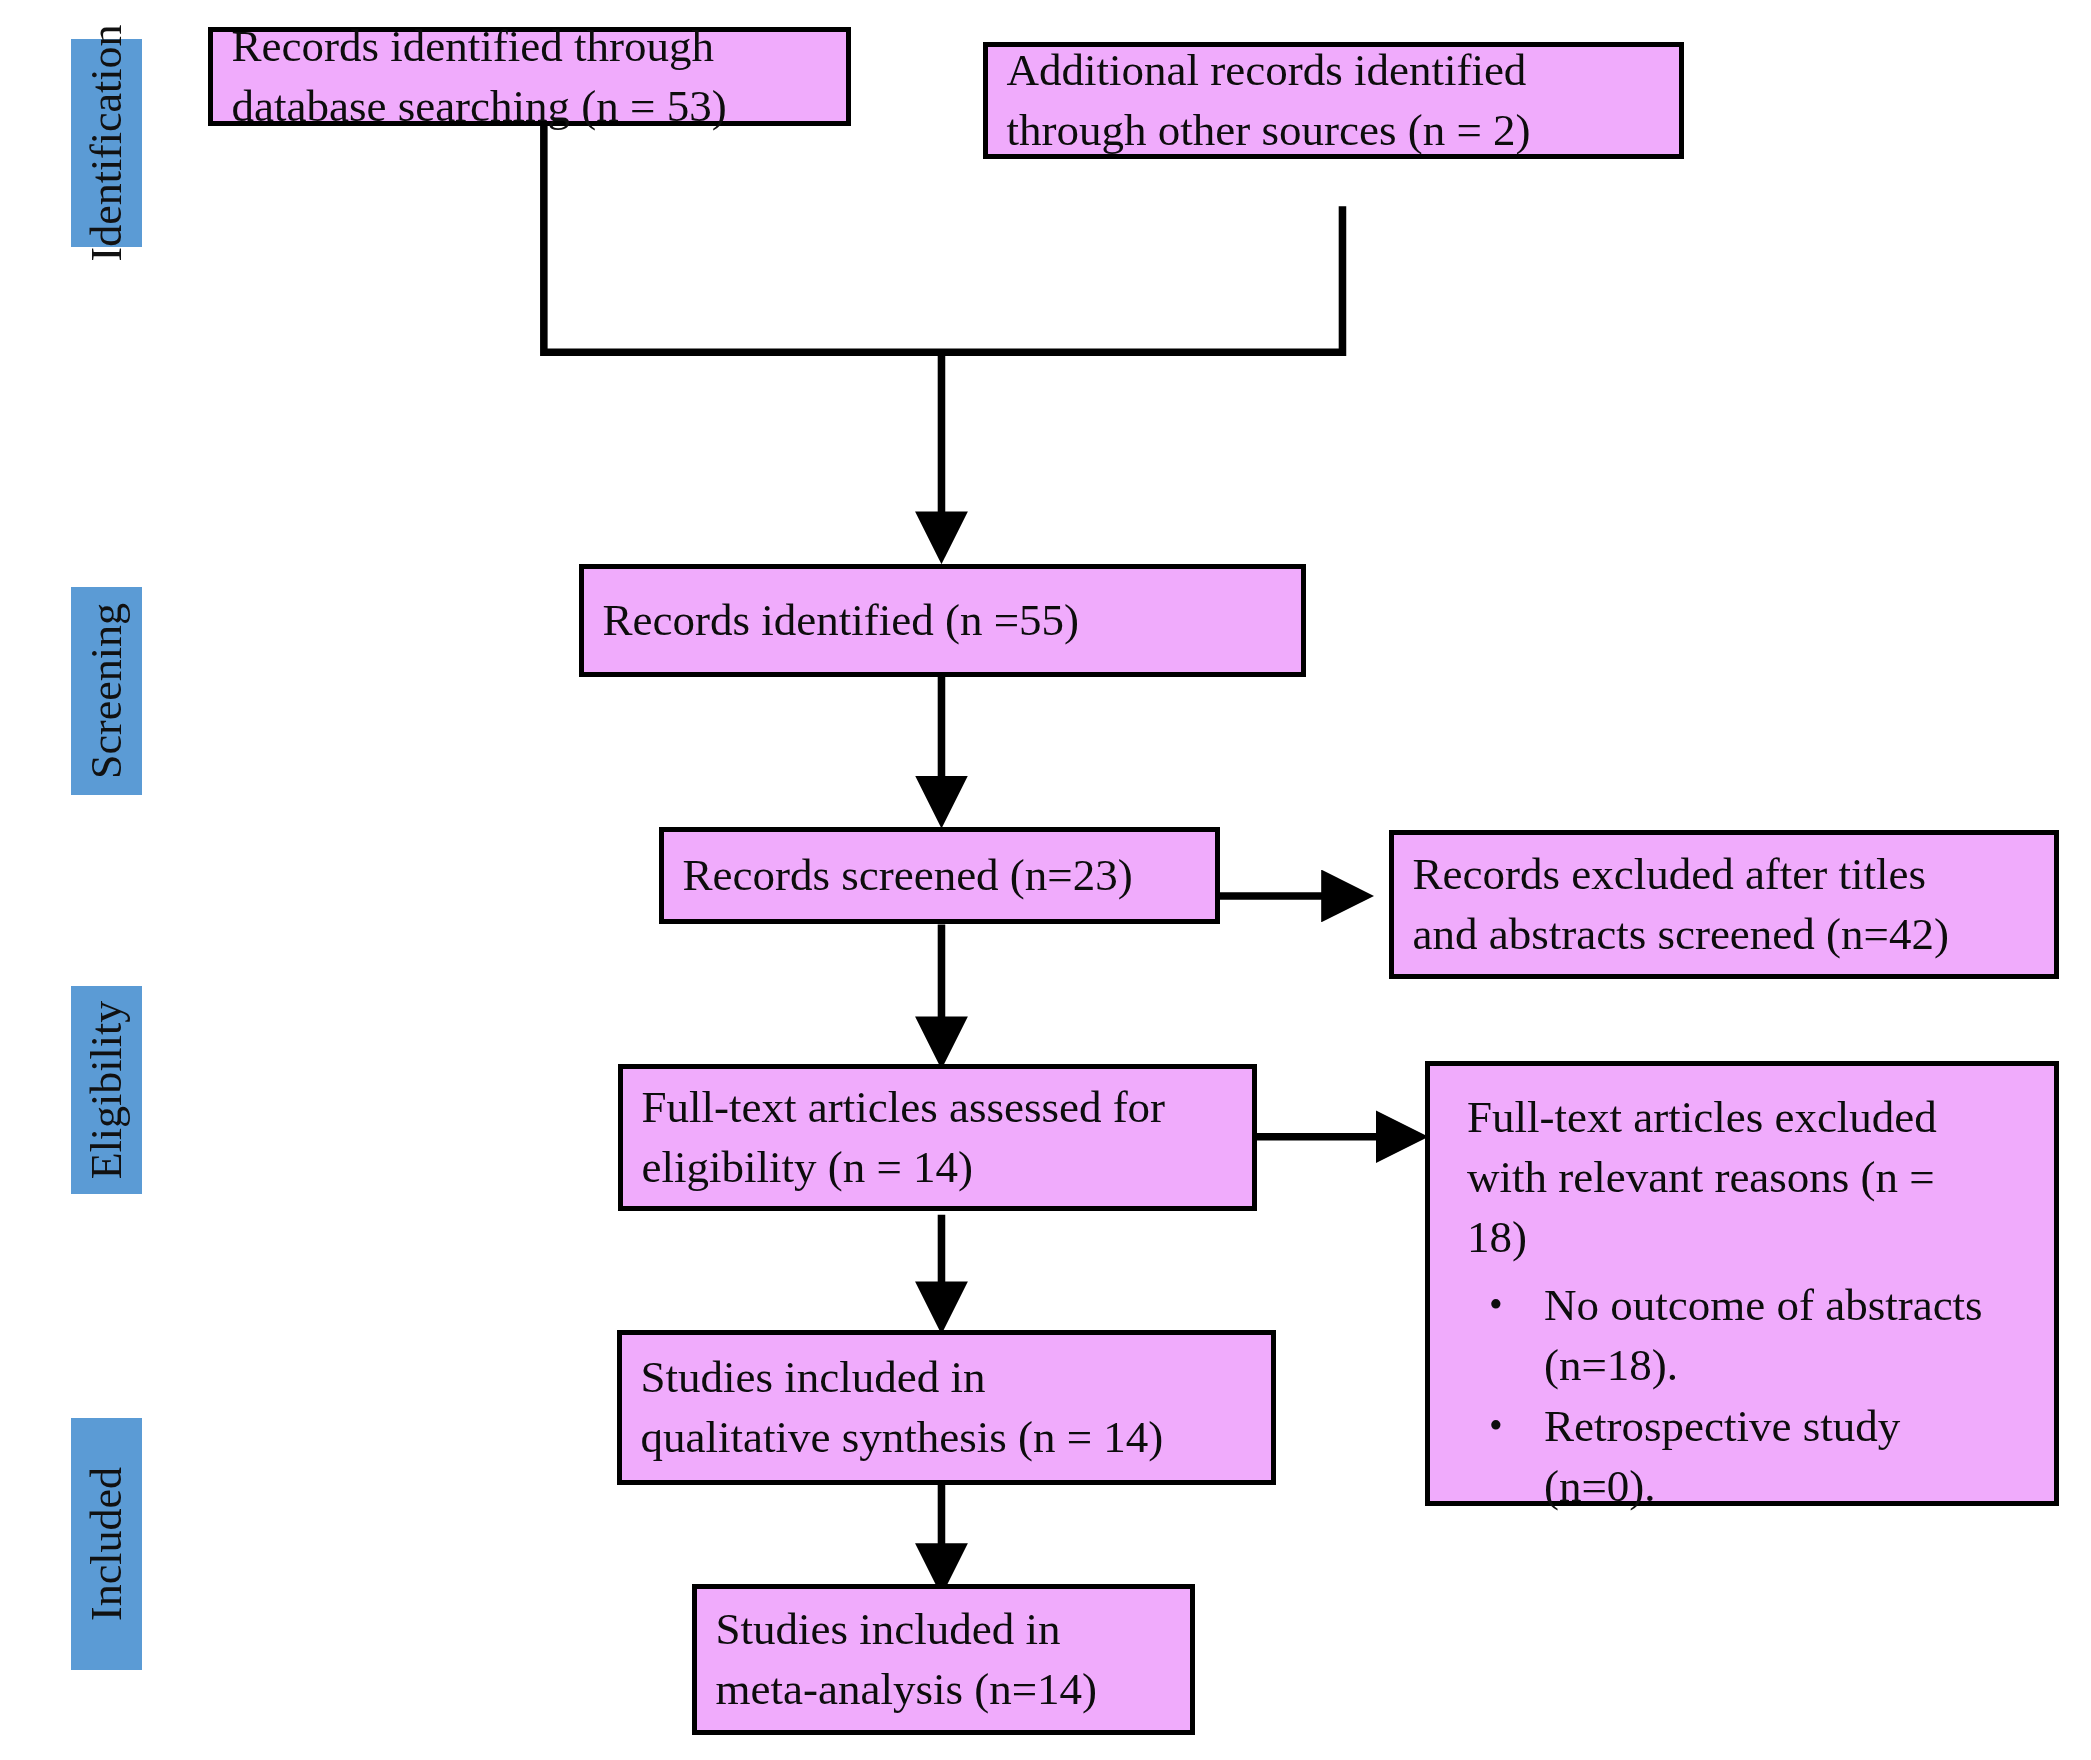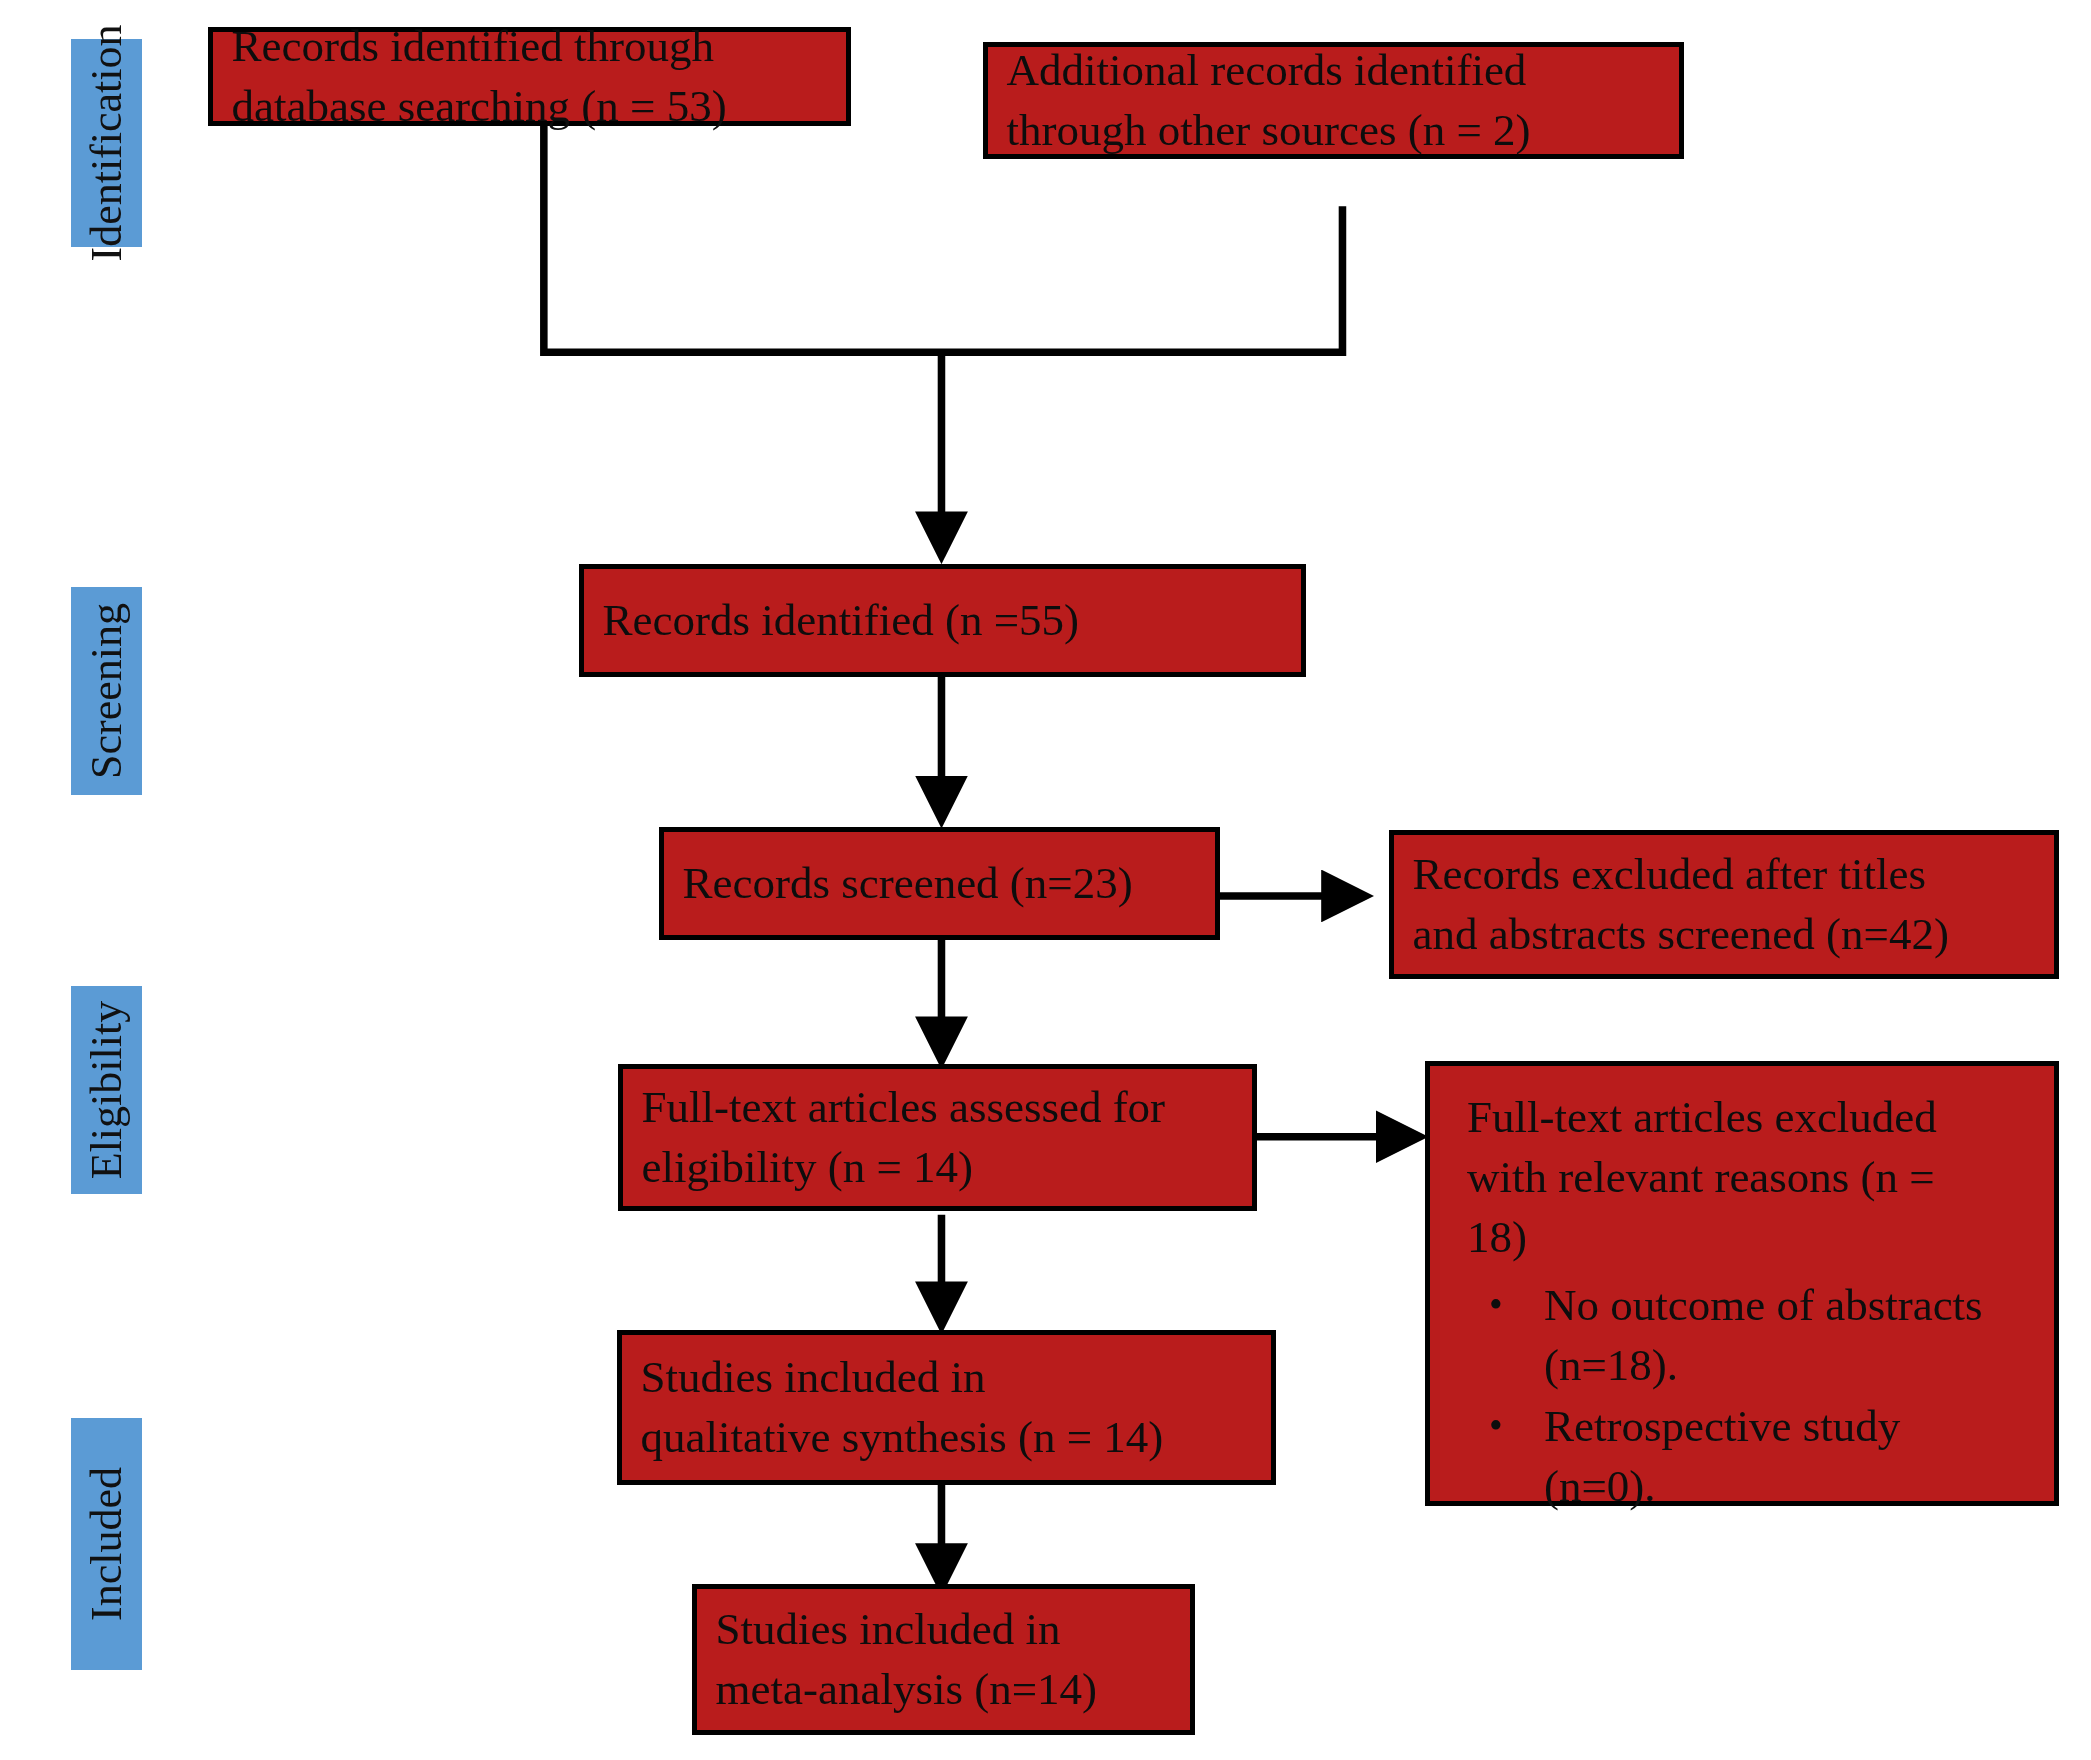--- a/index.html
+++ b/index.html
@@ -38,21 +38,21 @@
     transform-origin: center center;
     white-space: nowrap;
     font-size: 44px;
     line-height: 1;
     color: #111111;
     font-family: "Liberation Serif", "DejaVu Serif", serif;
   }
   
   .flow-box {
     position: absolute;
-    background: #b91c1c;
+    background: #f0abfc;
     border: 5px solid #000000;
     box-sizing: border-box;
     display: flex;
     align-items: center;
     padding: 5px 18.5px;
   }
   .flow-box .box-text {
     font-size: 45px;
     line-height: 1.33;
     color: #0d0d0d;
@@ -159,21 +159,21 @@
       <div>through other sources (n = 2)</div>
     </div>
   </div>
 
   <div class="flow-box" style="left:579px; top:564px; width:727px; height:113px;">
     <div class="box-text">
       <div>Records identified (n =55)</div>
     </div>
   </div>
 
-  <div class="flow-box" style="left:659px; top:827px; width:561px; height:113px;align-items:center;">
+  <div class="flow-box" style="left:659px; top:827px; width:561px; height:97px;align-items:center;">
     <div class="box-text">
       <div>Records screened (n=23)</div>
     </div>
   </div>
 
   <div class="flow-box" style="left:1389px; top:830px; width:670px; height:149px;">
     <div class="box-text">
       <div>Records excluded after titles</div>
       <div>and abstracts screened (n=42)</div>
     </div>

